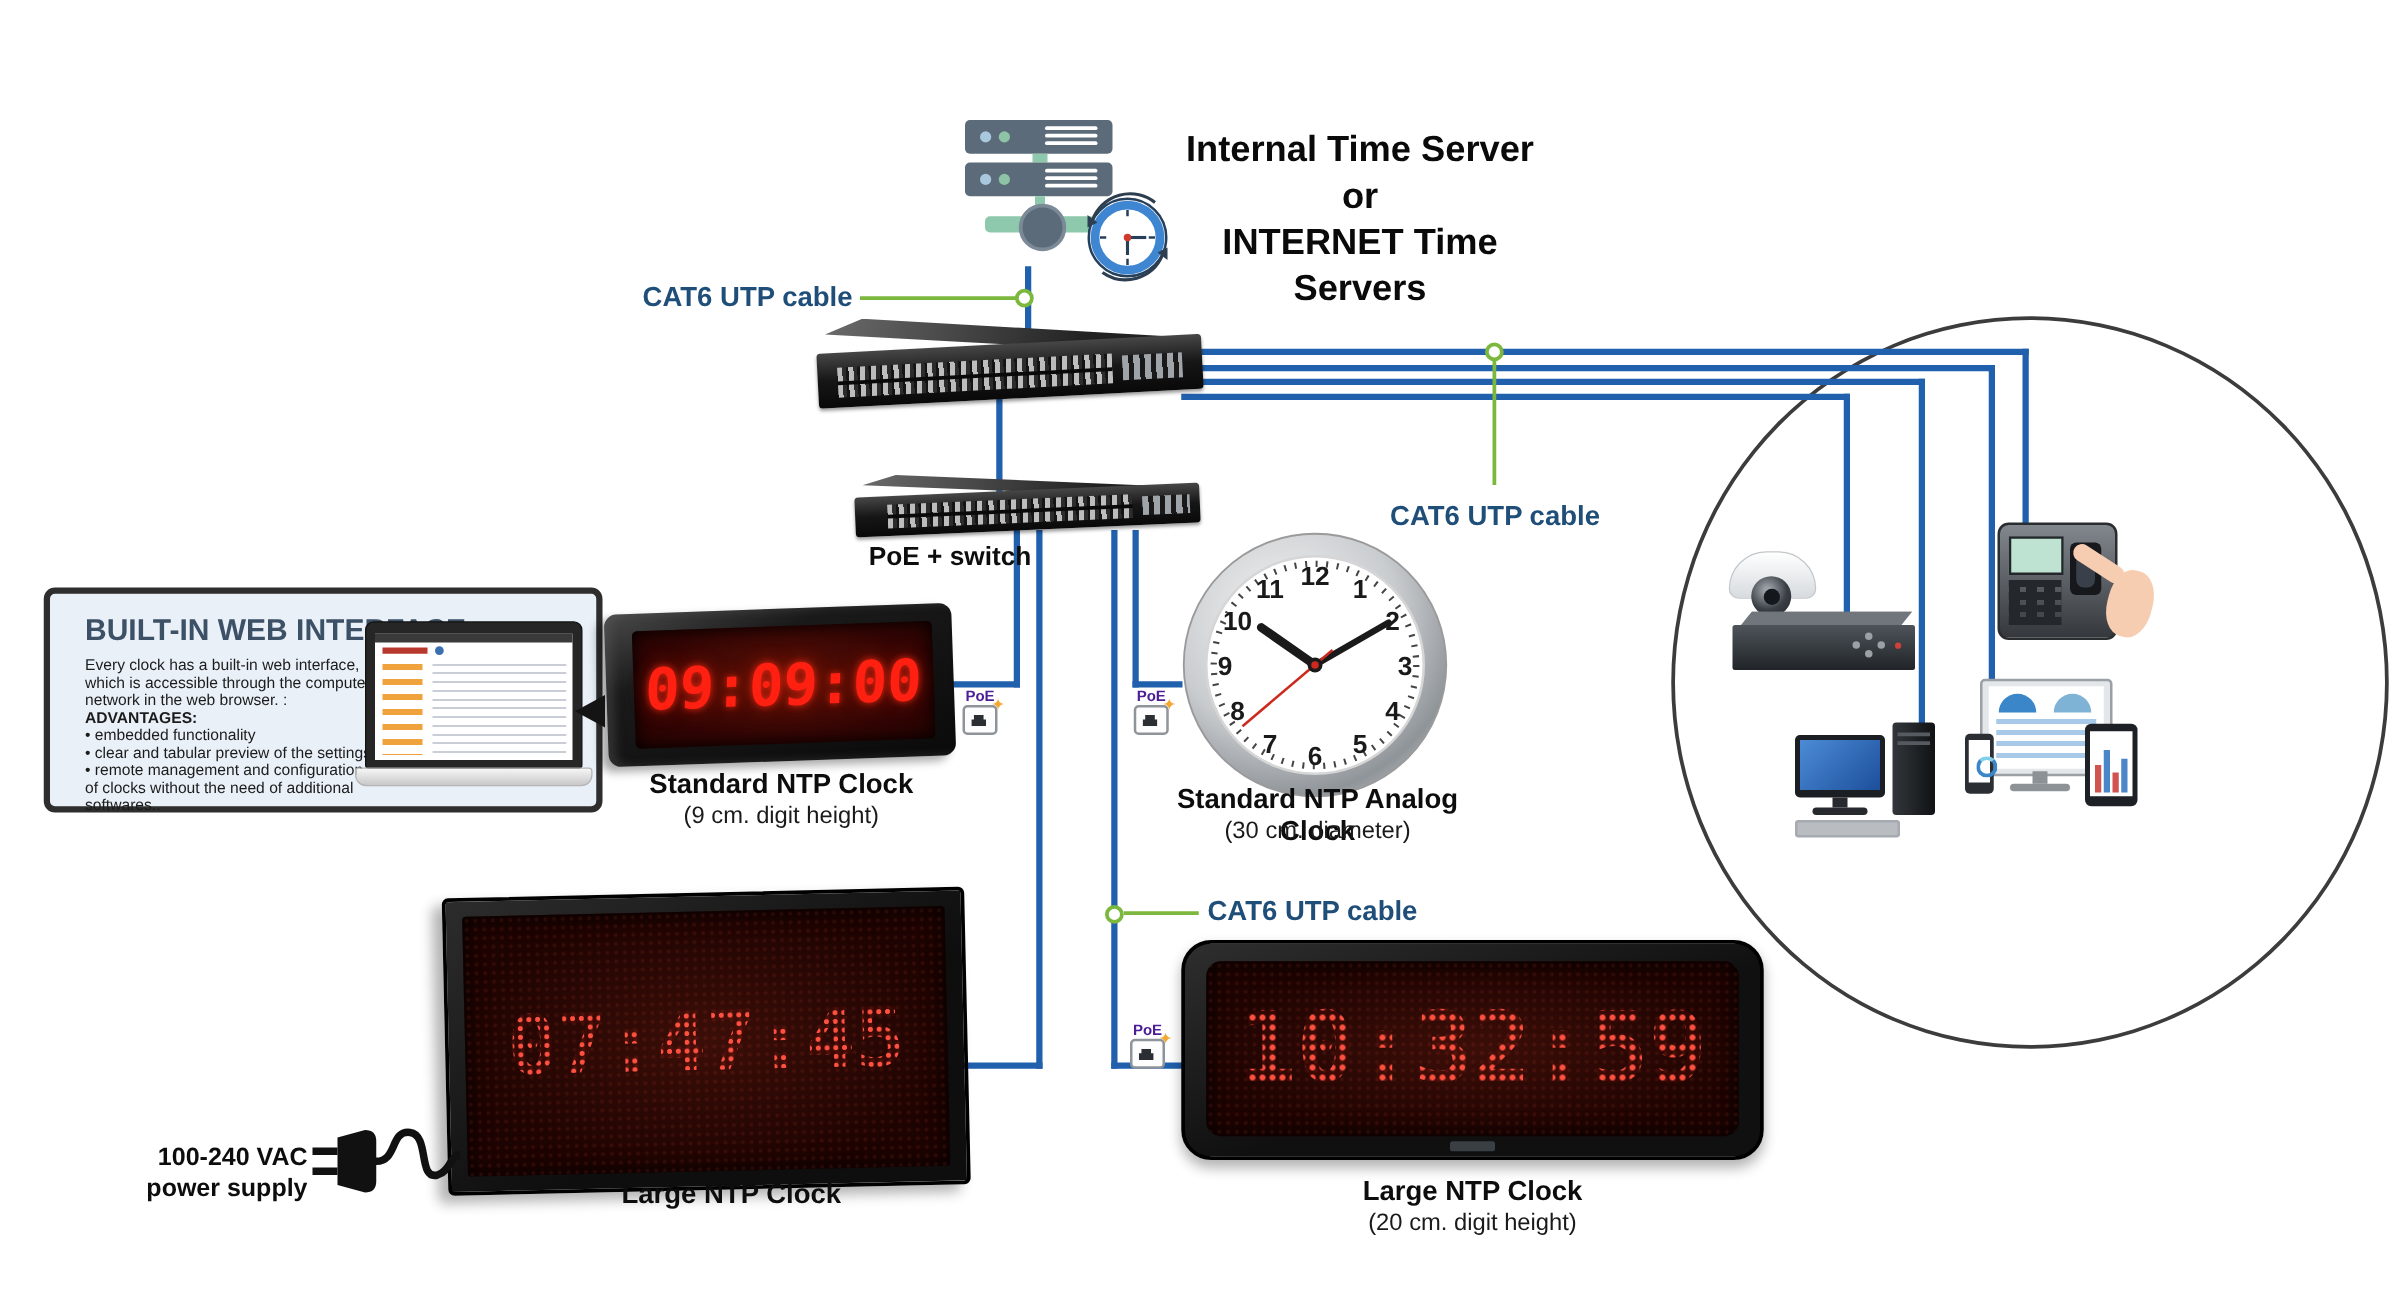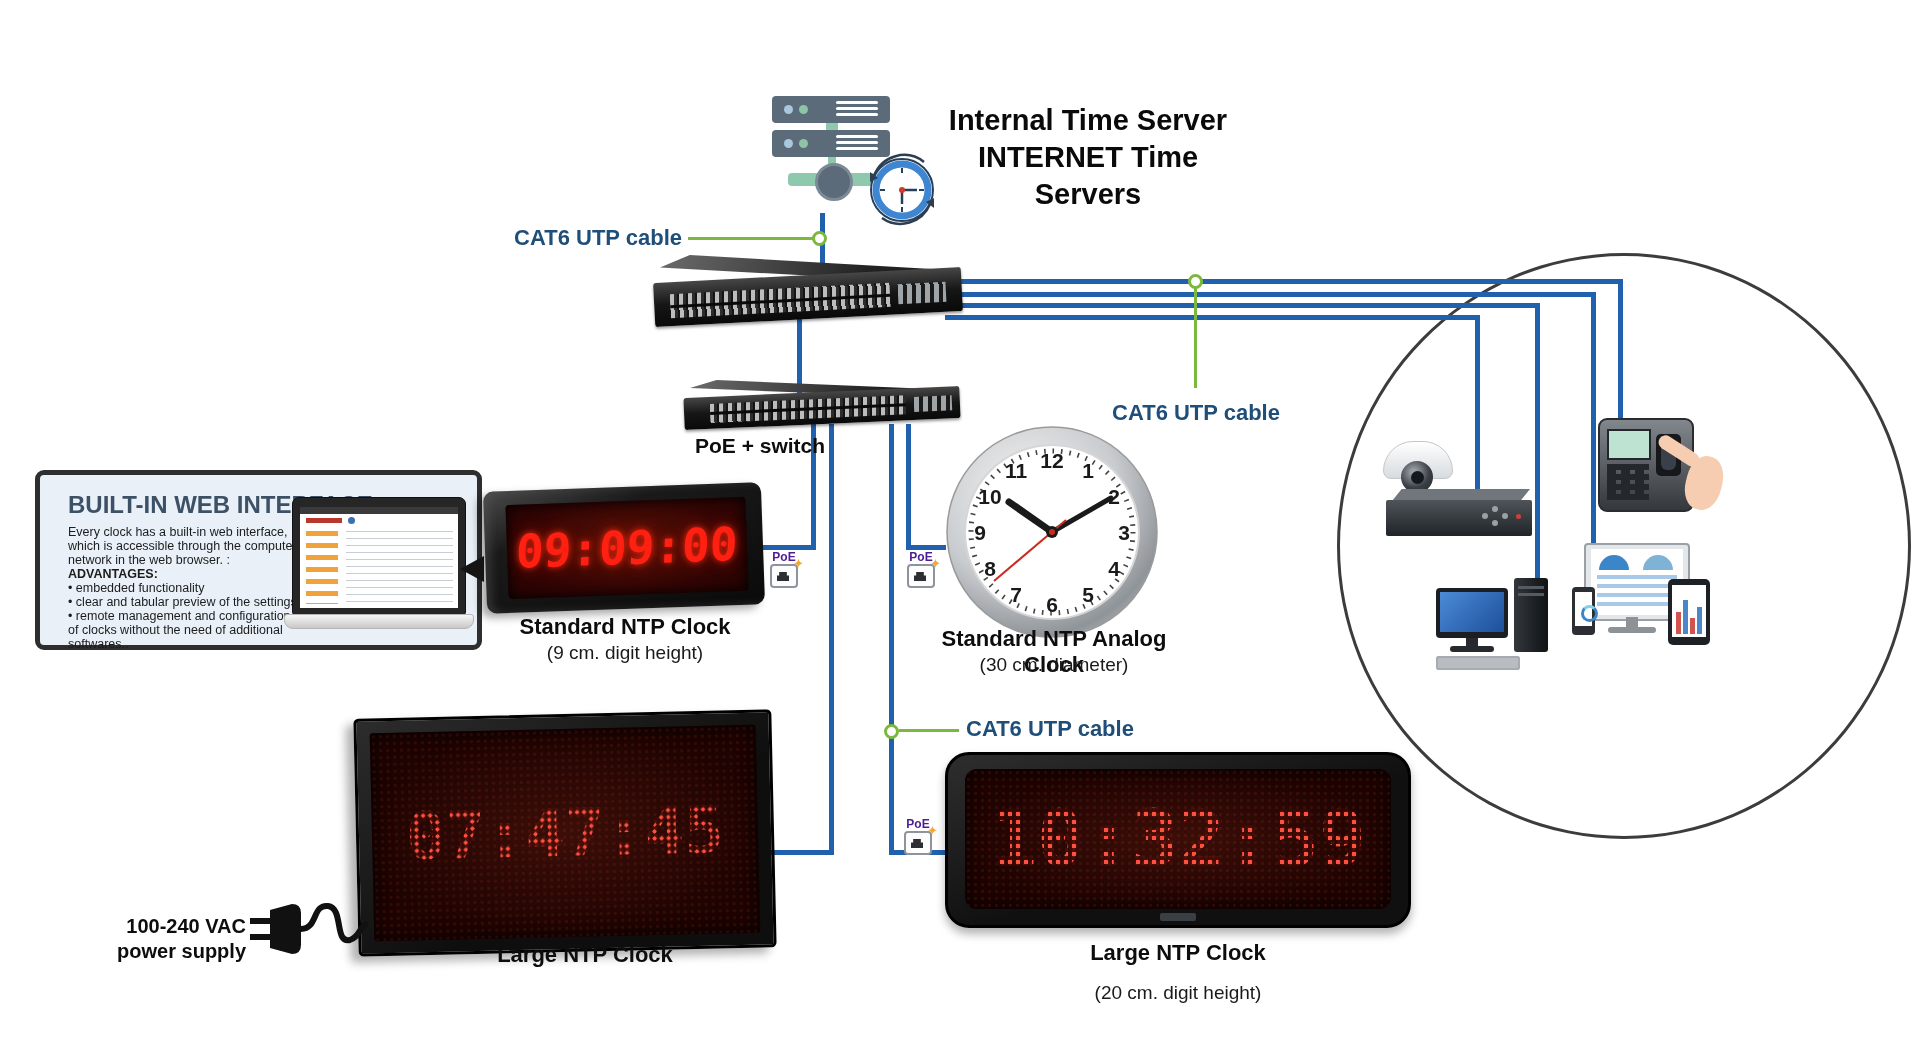--- a/index.html
+++ b/index.html
@@ -177,20 +177,21 @@
 
   <div class="grn-h" style="left:688px;top:237px;width:126px;"></div>
   <div class="gmark" style="left:812px;top:231px;"></div>
   <div class="grn-v" style="left:1194px;top:288px;height:100px;"></div>
   <div class="gmark" style="left:1188px;top:274px;"></div>
   <div class="grn-h" style="left:899px;top:729px;width:60px;"></div>
   <div class="gmark" style="left:884px;top:724px;"></div>
 
   <div class="title-block">
     <div>Internal Time Server</div>
+    <div>or</div>
     <div>INTERNET Time Servers</div>
   </div>
 
   <div class="abs" style="left:772px;top:96px;width:170px;height:140px;z-index:5;">
     <div class="srv-unit" style="left:0;top:0;">
       <span class="srv-dot" style="left:12px;background:#a9c7dd;"></span>
       <span class="srv-dot" style="left:27px;background:#8fc3a7;"></span>
       <span class="srv-line" style="top:5px;"></span>
       <span class="srv-line" style="top:11px;"></span>
       <span class="srv-line" style="top:17px;"></span>
@@ -364,21 +365,21 @@
 
   <div class="clock-frame" style="left:945px;top:752px;width:460px;height:170px;
        background:linear-gradient(160deg,#2e2e2e,#101010 55%);border:3px solid #000;border-radius:24px;
        box-shadow:0 6px 10px rgba(0,0,0,.3);">
     <div class="matrix-display" style="left:17px;top:14px;right:17px;bottom:16px;border-radius:12px;">
       <span class="dot-text dots-8" style="font-size:78px;">10:32:59</span>
     </div>
     <div class="abs" style="left:212px;bottom:4px;width:36px;height:8px;background:#3a3f44;border-radius:2px;"></div>
   </div>
   <div class="cap-name" style="left:1053px;top:940px;width:250px;">Large NTP Clock</div>
-  <div class="cap-spec" style="left:1053px;top:968px;width:250px;margin-top:14px;">(20 cm. digit height)</div>
+  <div class="cap-spec" style="left:1053px;top:968px;width:250px;">(20 cm. digit height)</div>
 
   <div class="device" style="left:1383px;top:441px;width:70px;height:64px;">
     <div class="dome-body"></div>
     <div class="dome-bubble"></div>
     <div class="dome-lens"></div>
   </div>
 
   <div class="device" style="left:1386px;top:489px;width:146px;height:52px;">
     <div class="nvr-top"></div>
     <div class="nvr-front">

